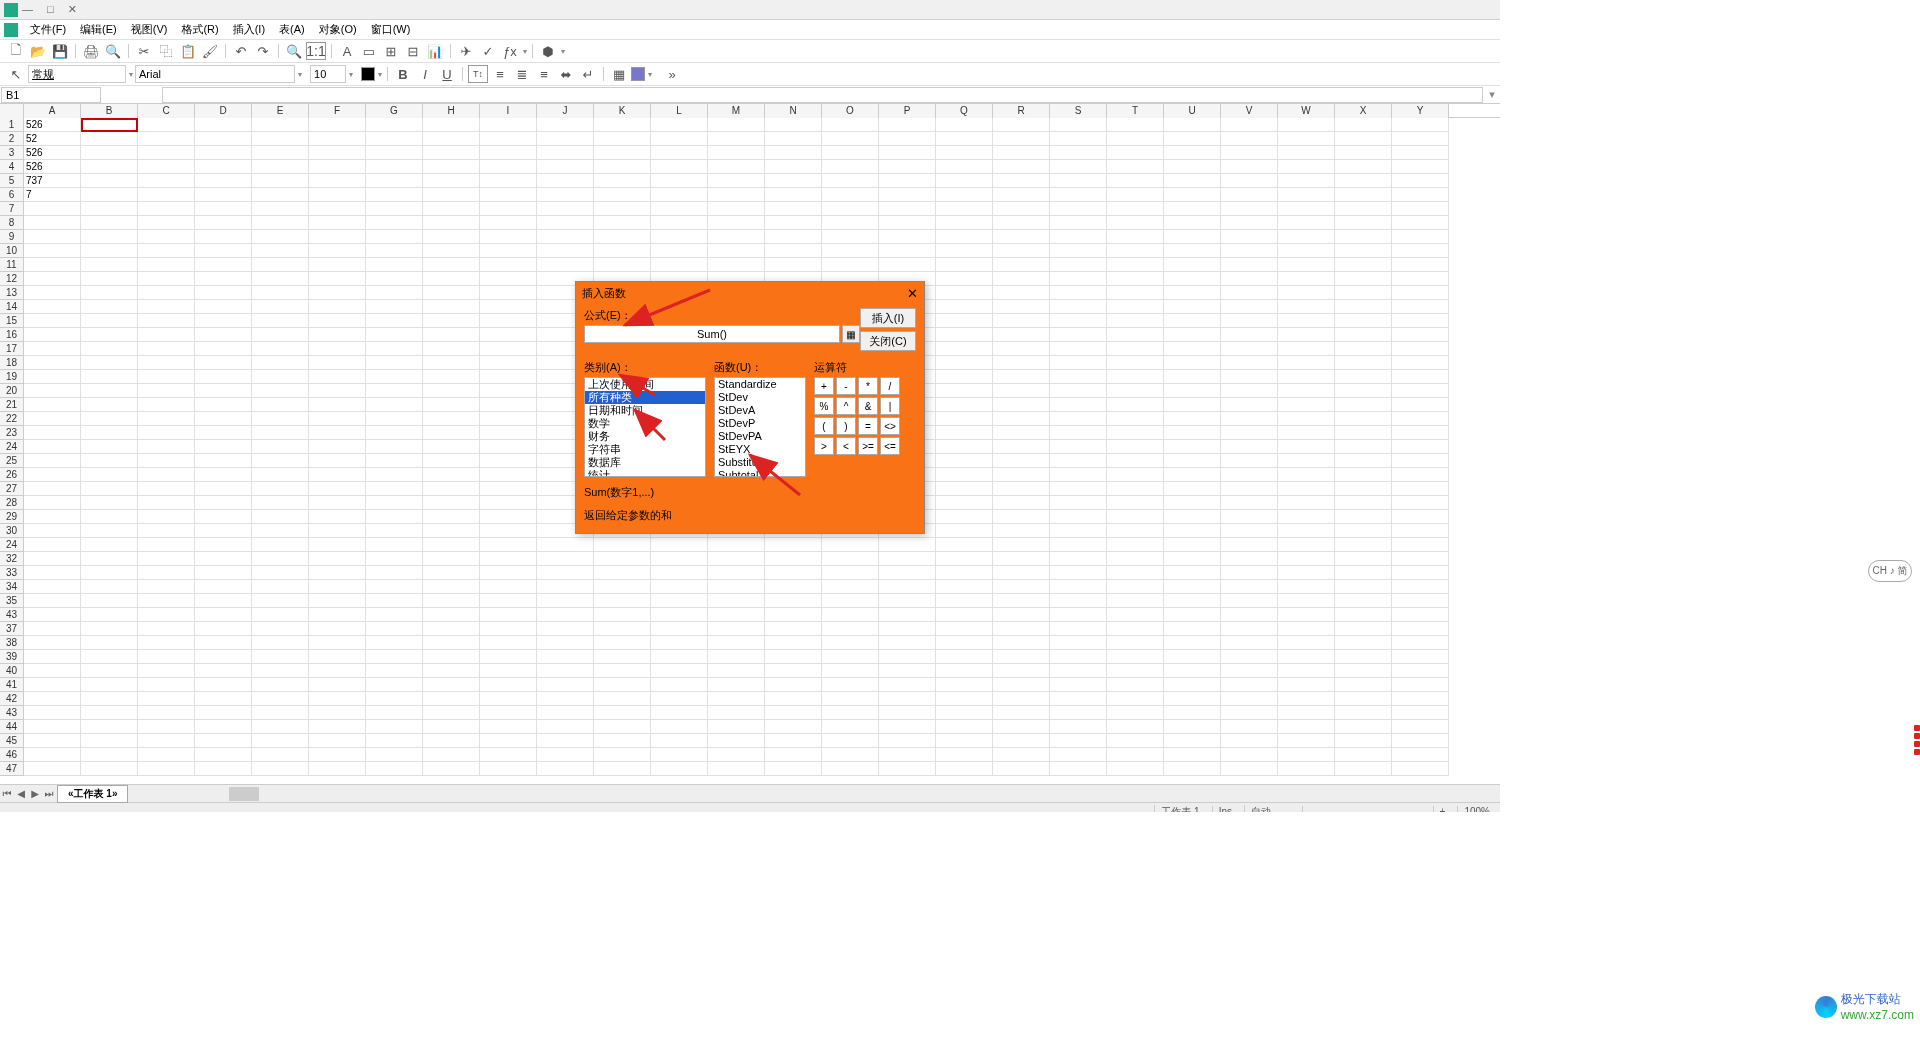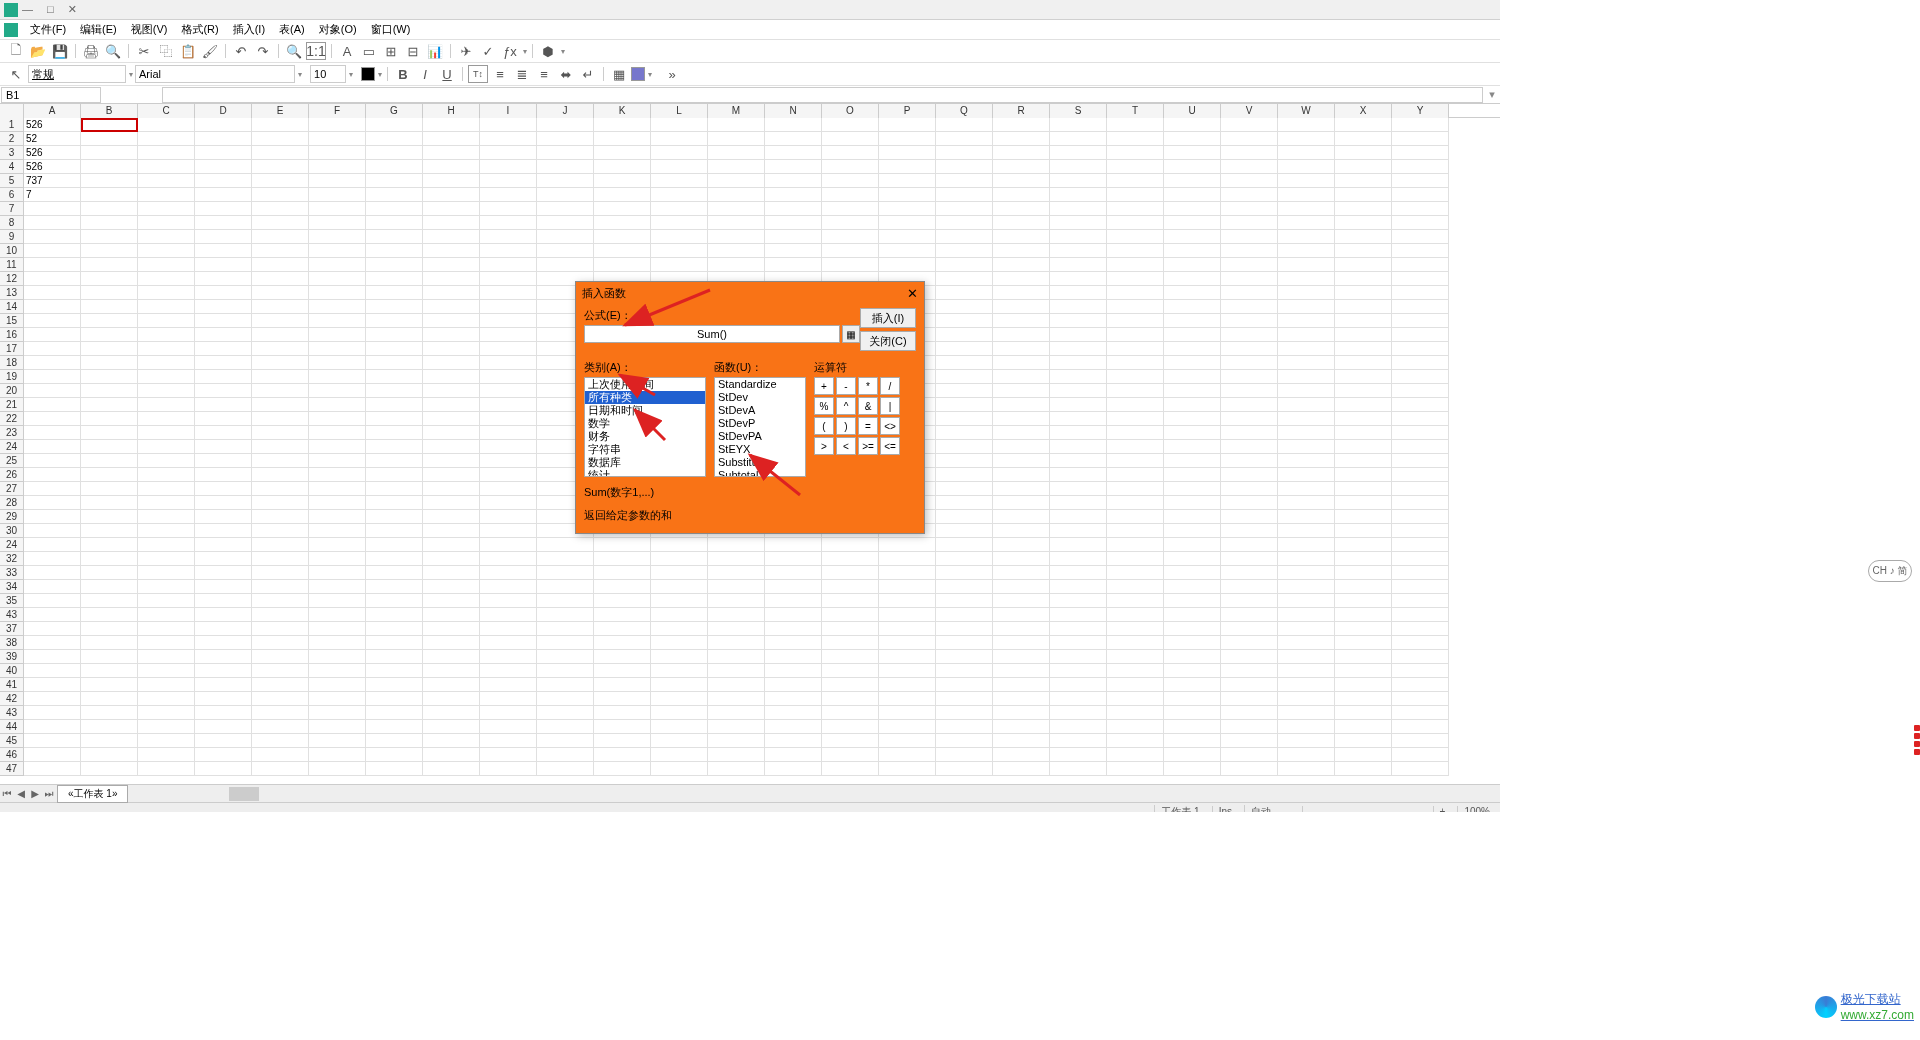--- a/index.html
+++ b/index.html
@@ -41,21 +41,21 @@
 .col-header { width: 57px; height: 14px; background: #f5f5f5; border-right: 1px solid #ccc; text-align: center; font-size: 10px; color: #333; line-height: 14px; }
 .rows { display: flex; flex-direction: column; }
 .row { display: flex; height: 14px; }
 .row-header { width: 24px; background: #f5f5f5; border-right: 1px solid #ccc; border-bottom: 1px solid #ccc; text-align: center; font-size: 10px; color: #333; line-height: 14px; }
 .cell { width: 57px; height: 14px; border-right: 1px solid #e0e0e0; border-bottom: 1px solid #e0e0e0; font-size: 10px; padding: 0 2px; line-height: 14px; }
 .cell.selected { border: 2px solid #c00; }
 
 
 .sheet-tabs { height: 18px; background: #eee; display: flex; align-items: center; border-top: 1px solid #ccc; font-size: 10px; }
 .sheet-tabs .nav-btn { width: 14px; text-align: center; color: #666; cursor: pointer; }
-.sheet-tabs .tab { padding: 1px 10px; background: #fff; border: 1px solid #aaa; margin: 0 1px; }
+.sheet-tabs .tab { padding: 1px 10px; background: #fff; border: 1px solid #aaa; margin: 0 1px; font-weight: bold; }
 .sheet-tabs .hscroll { flex: 1; margin-left: 100px; height: 14px; display: flex; }
 .sheet-tabs .hscroll .thumb { width: 30px; background: #ccc; }
 
 
 .statusbar { height: 18px; background: #eee; display: flex; align-items: center; border-top: 1px solid #ccc; font-size: 10px; color: #555; padding: 0 4px; gap: 6px; justify-content: flex-end; }
 .statusbar .left { flex: 1; }
 .statusbar .block { padding: 0 6px; border-left: 1px solid #ccc; }
 
 
 .dialog { position: absolute; left: 575px; top: 281px; width: 350px; background: #f97316; border: 1px solid #888; box-shadow: 2px 2px 8px rgba(0,0,0,.25); font-size: 11px; }
@@ -78,21 +78,21 @@
 .op-btn { width: 20px; height: 18px; border: 1px solid #aaa; background: #fff; font-size: 10px; display: flex; align-items: center; justify-content: center; cursor: pointer; }
 .dlg-desc { margin-top: 8px; font-size: 11px; }
 
 
 .arrow { position: absolute; pointer-events: none; }
 
 
 .ime-badge { position: absolute; right: 8px; top: 560px; width: 44px; height: 22px; border: 1px solid #aaa; border-radius: 11px; background: #fff; display: flex; align-items: center; justify-content: center; font-size: 10px; color: #666; }
 
 
-.watermark { position: absolute; right: 6px; bottom: 18px; font-size: 12px; color: #36c; display: flex; align-items: center; gap: 4px; text-decoration: underline; }
+.watermark { position: absolute; right: 6px; bottom: 18px; font-size: 12px; color: #36c; display: flex; align-items: center; gap: 4px; }
 .watermark .logo { width: 22px; height: 22px; border-radius: 50%; background: conic-gradient(#3a7bd5,#00d2ff,#3a7bd5); }
 .watermark .sub { font-size: 12px; color: #3a3; }
 
 
 .red-deco { position: absolute; right: 0; top: 725px; width: 6px; }
 .red-deco div { width: 6px; height: 6px; background: #d22; margin-bottom: 2px; border-radius: 1px; }
 </style>
 </head>
 <body>
 

